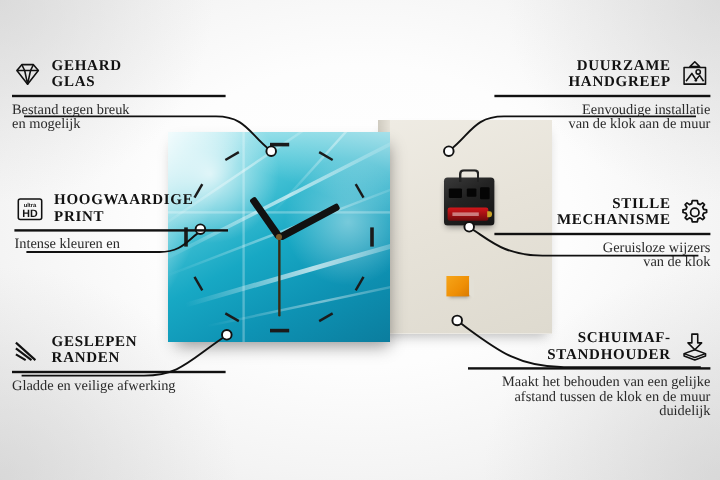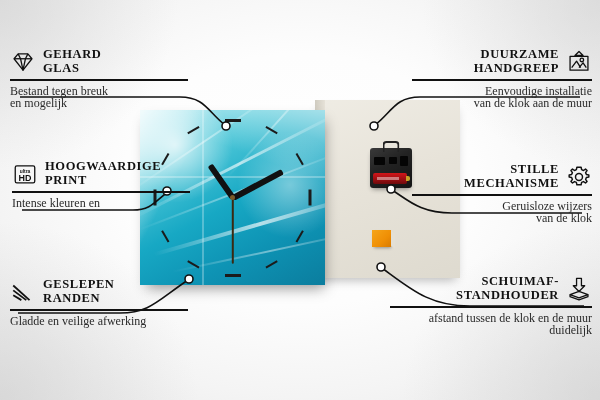--- a/index.html
+++ b/index.html
@@ -328,17 +328,18 @@
           <path d="M5,23 L5,25.5 L16,29.5 L27,25.5 L27,23"></path>
         </g>
       </svg>
       <div>
         <div class="f-title">SCHUIMAF-</div>
         <div class="f-title">STANDHOUDER</div>
       </div>
     </div>
     <div class="rule"></div>
     <div class="f-sub">
+      <div>Maakt het behouden van een gelijke</div>
       <div>afstand tussen de klok en de muur duidelijk</div>
     </div>
   </div>
 
 </div>
 
 </body></html>

